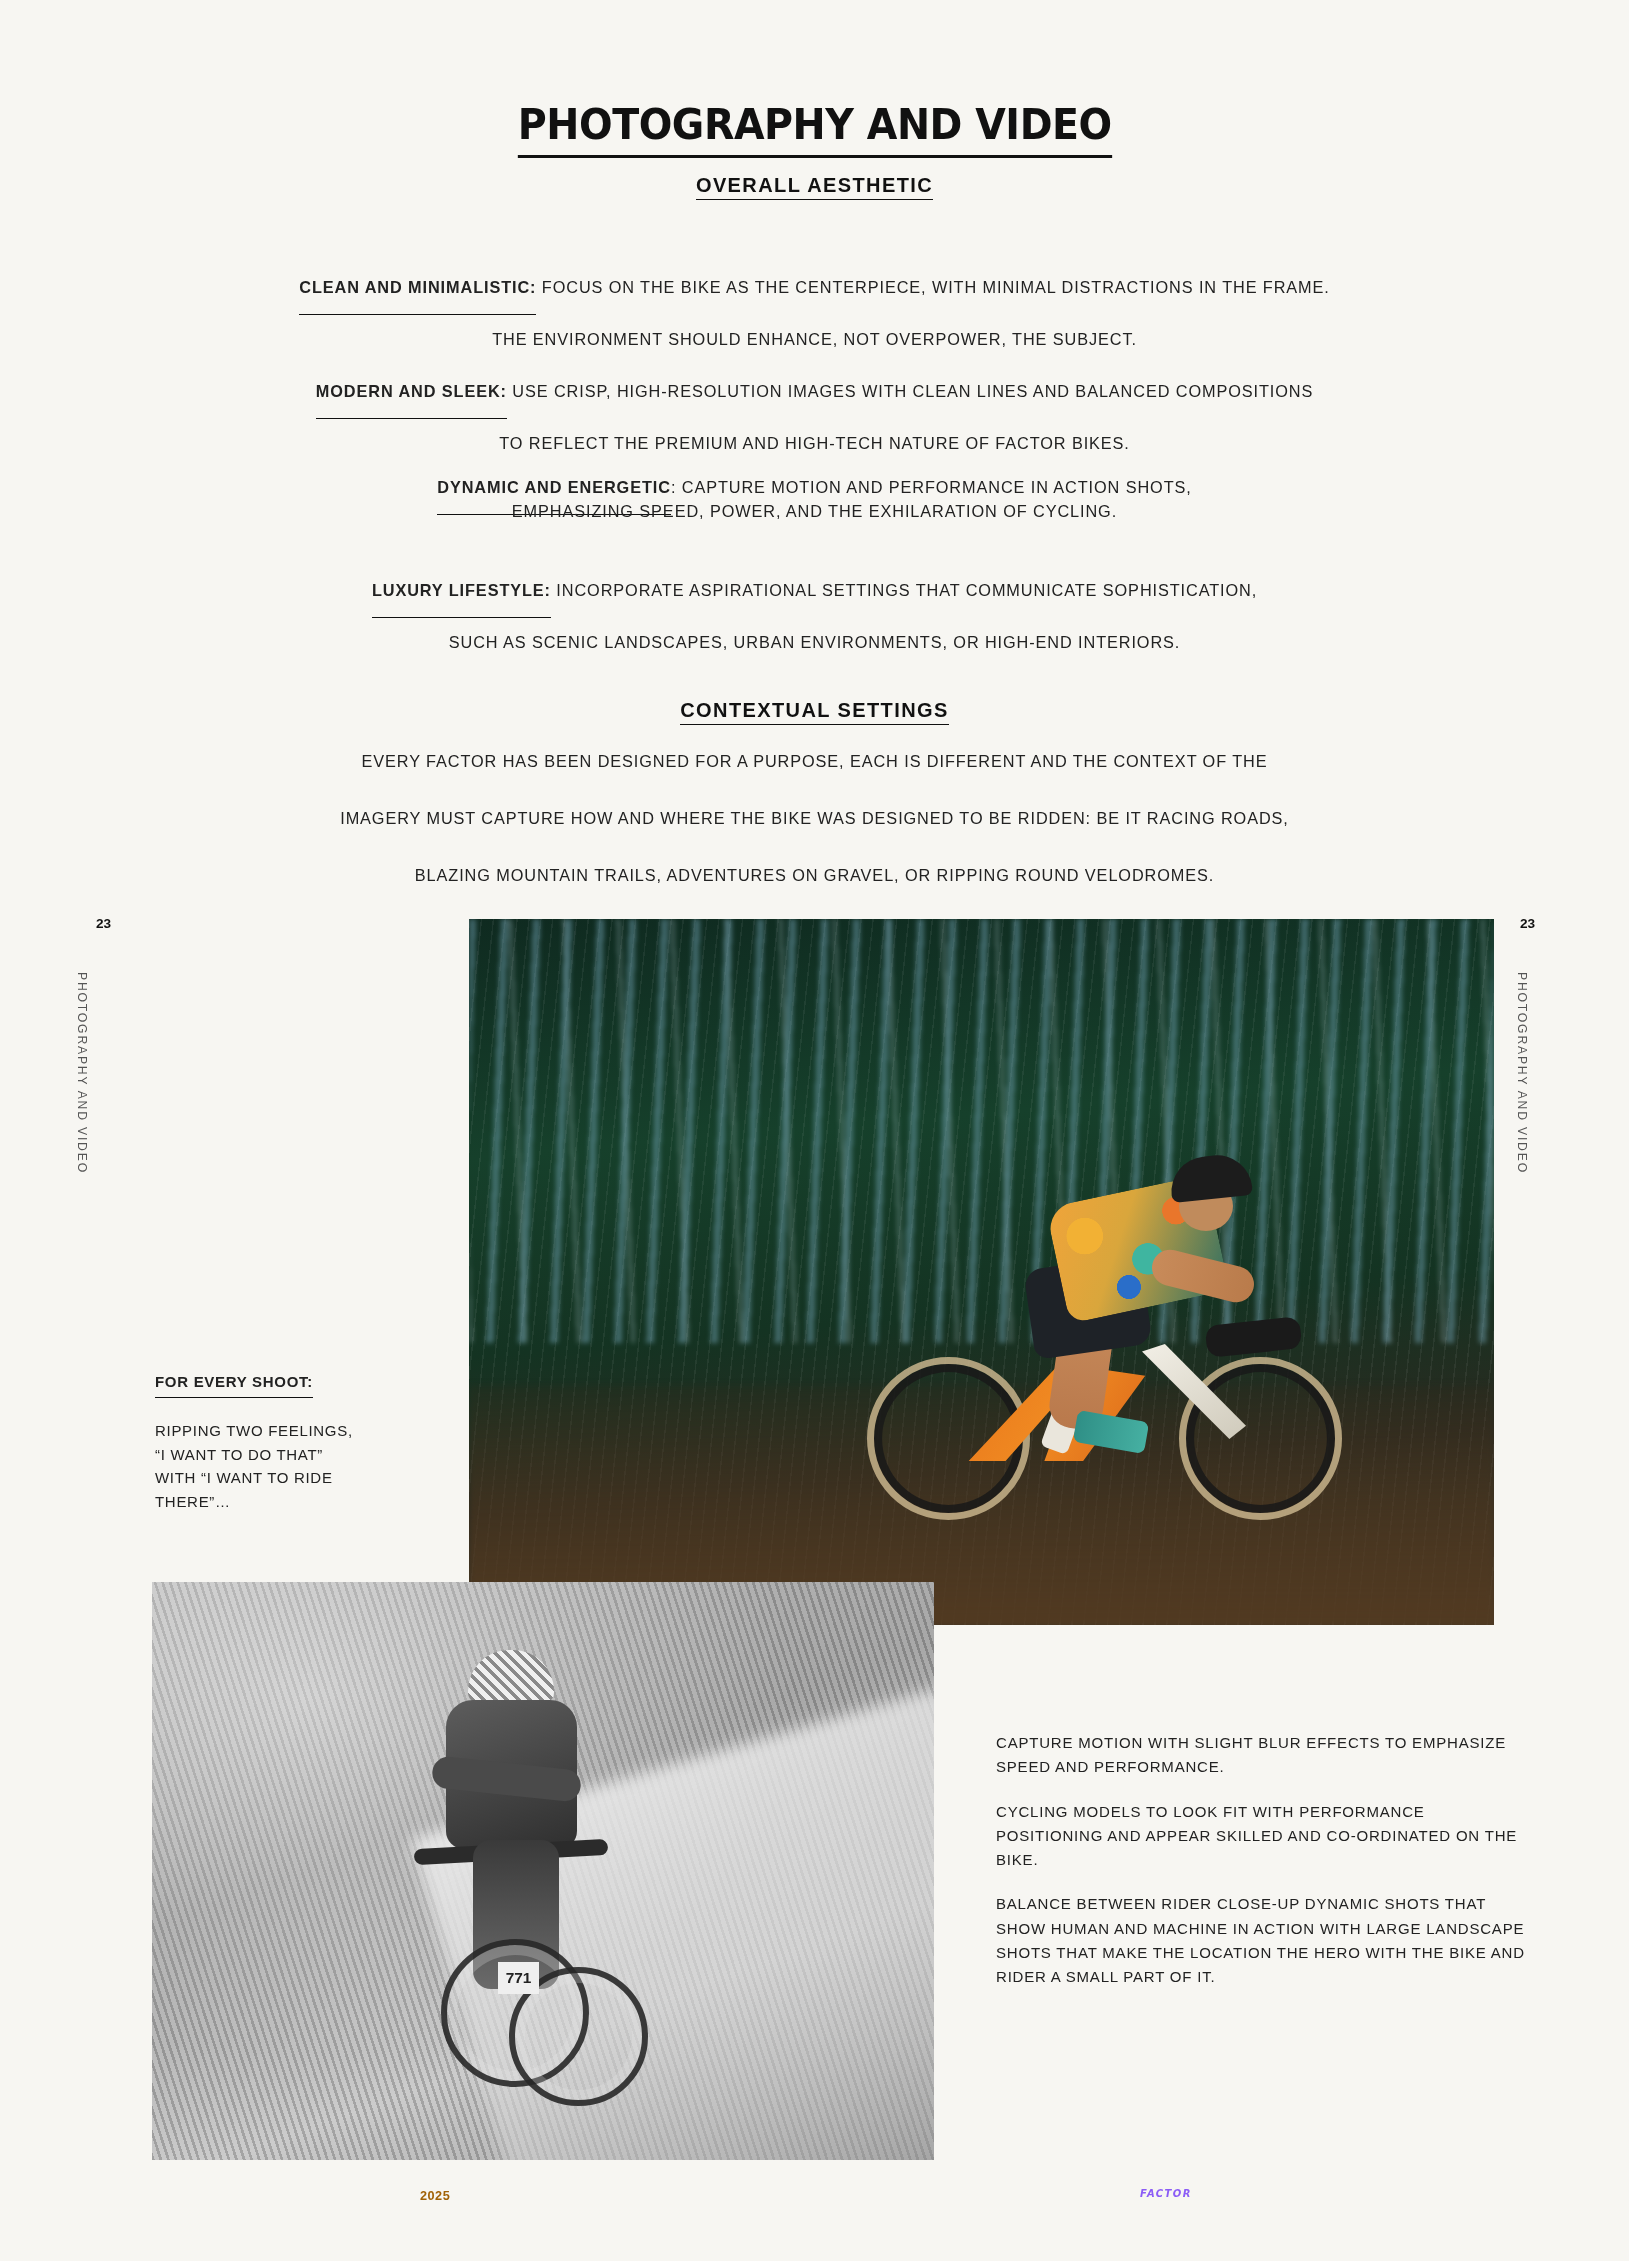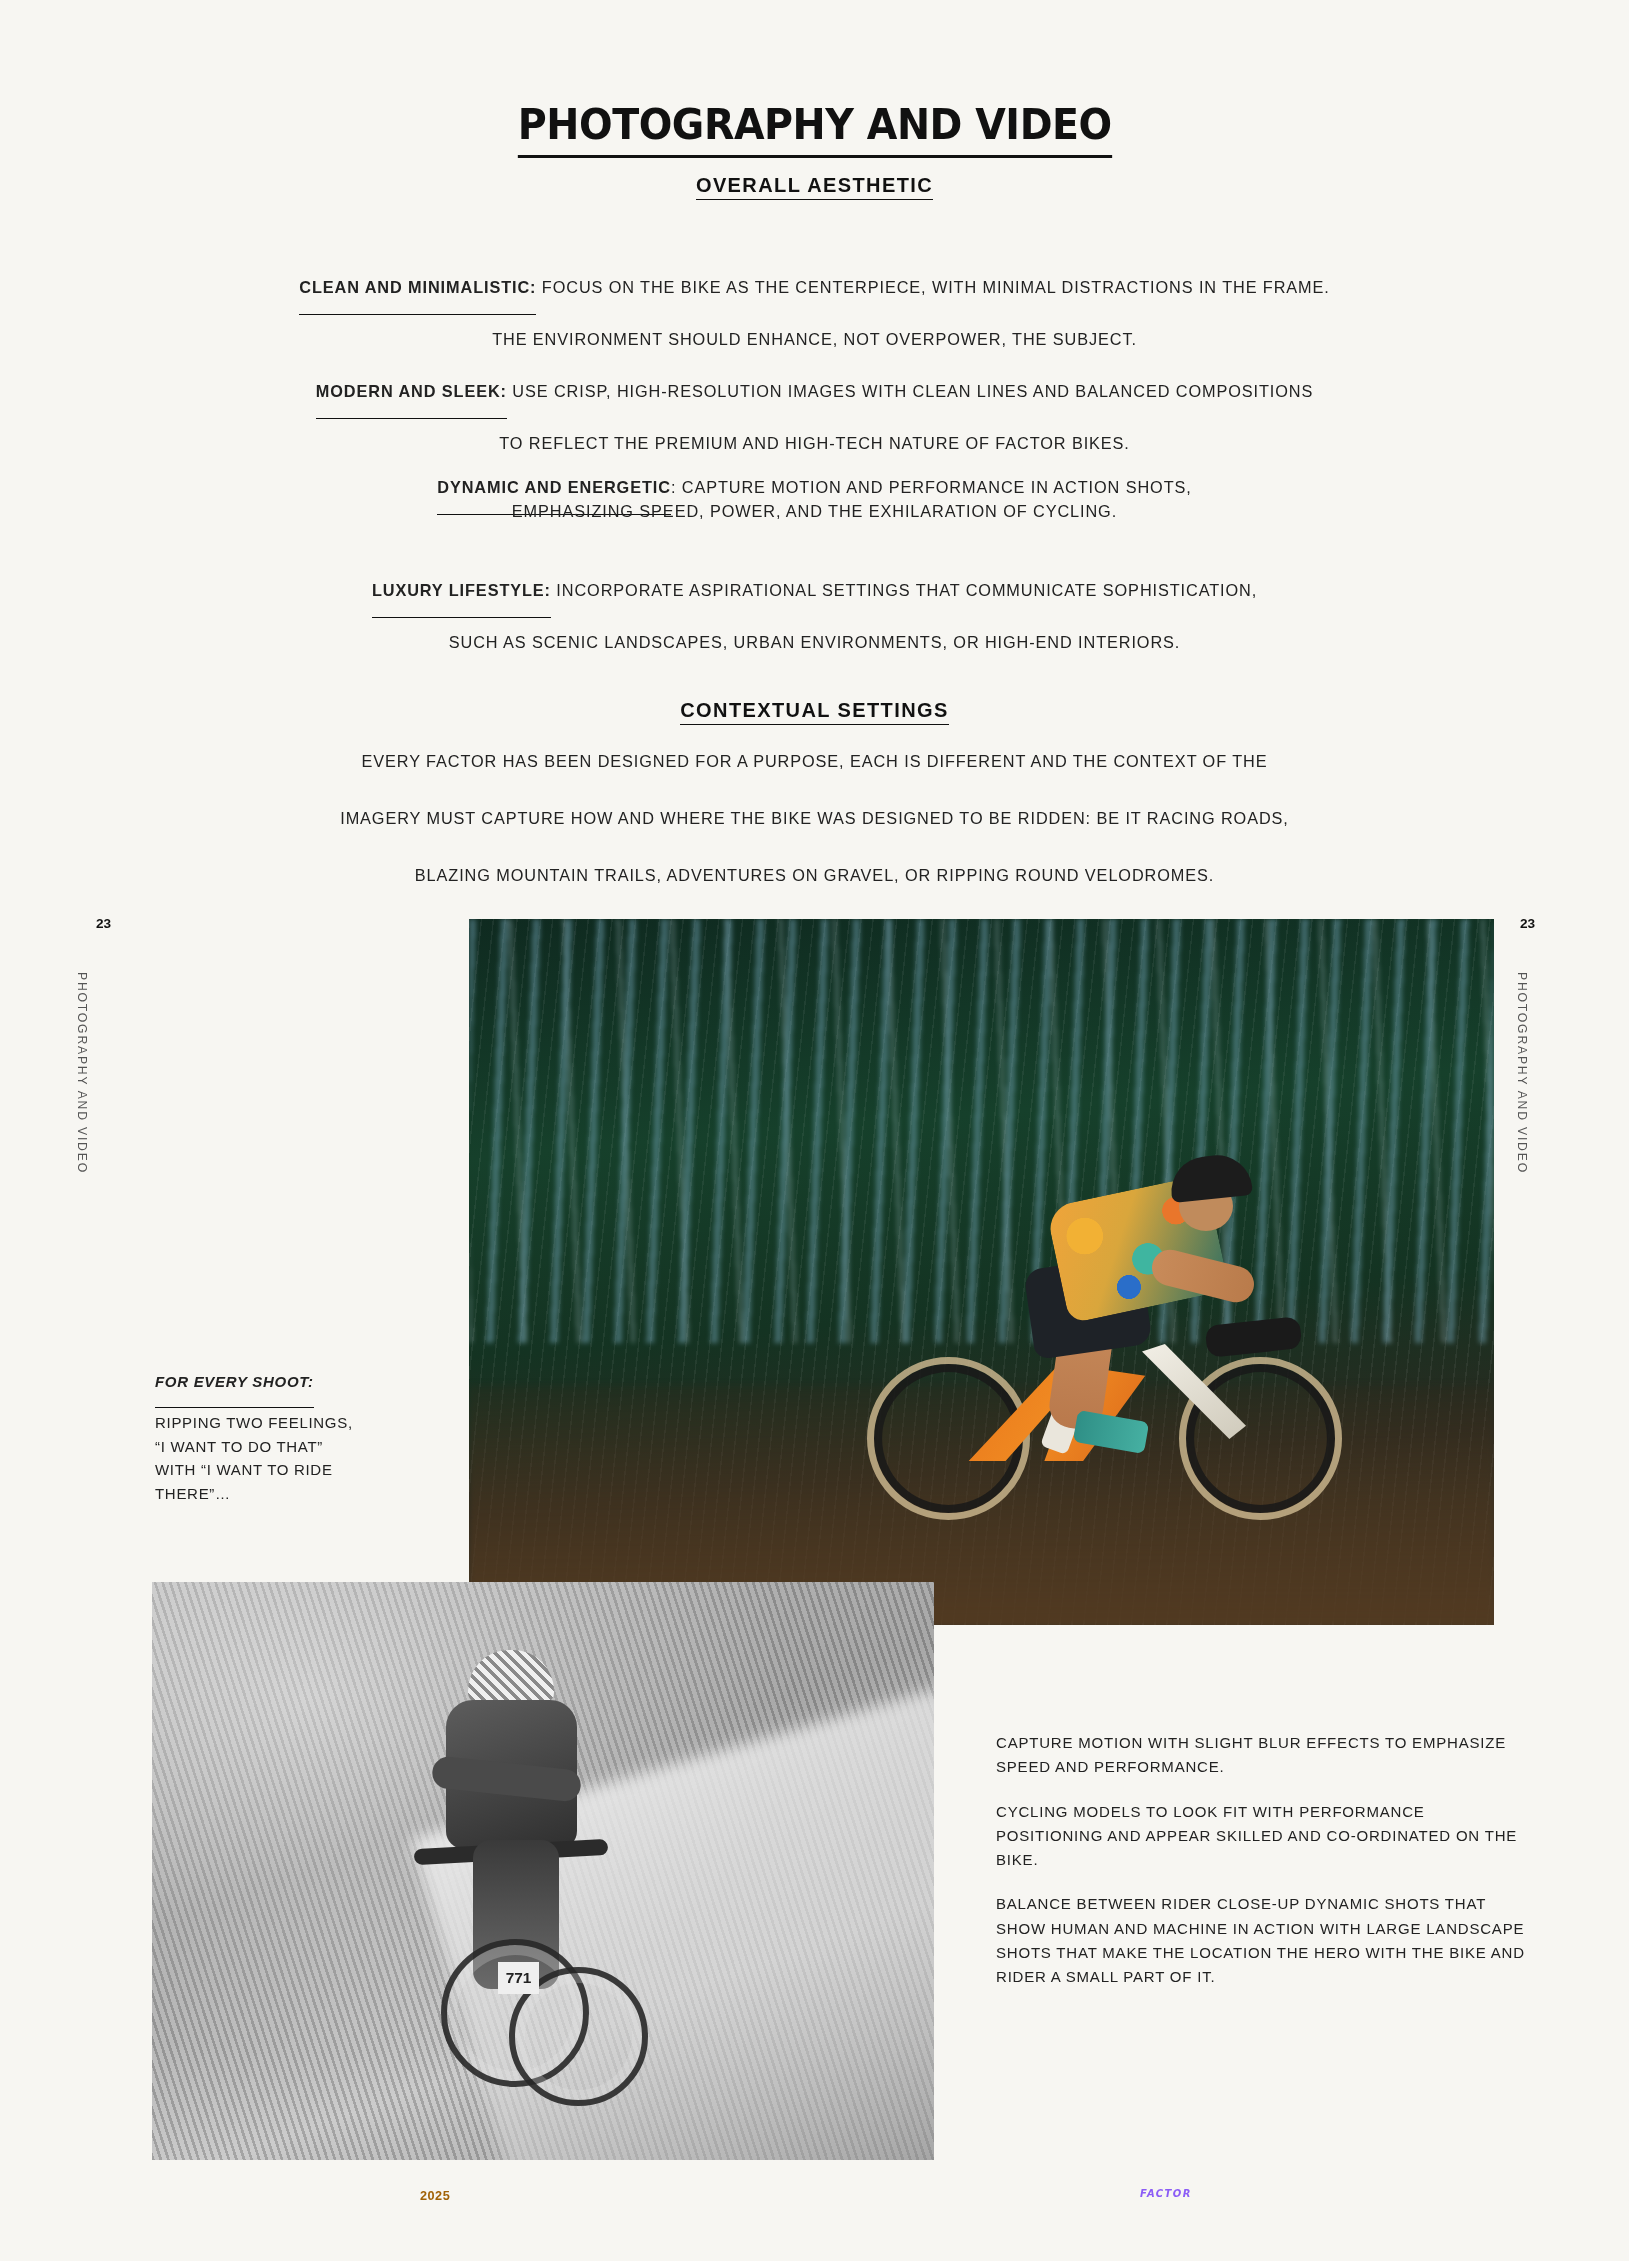--- a/index.html
+++ b/index.html
@@ -339,23 +339,22 @@
     width: 280px;
     font-size: 15px;
     letter-spacing: 0.7px;
     line-height: 1.56;
     color: #222;
   }
   .shoot-block .lead {
     font-weight: bold;
     border-bottom: 1.4px solid #111;
     display: inline-block;
-    padding-bottom: 14px;
-    margin-bottom: 3px;
-    font-style: italic;
+    padding-bottom: 4px;
+    margin-bottom: 21px;
   }
 
   
   .right-col {
     position: absolute;
     left: 996px;
     top: 1731px;
     width: 529px;
     font-size: 15px;
     letter-spacing: 0.8px;

